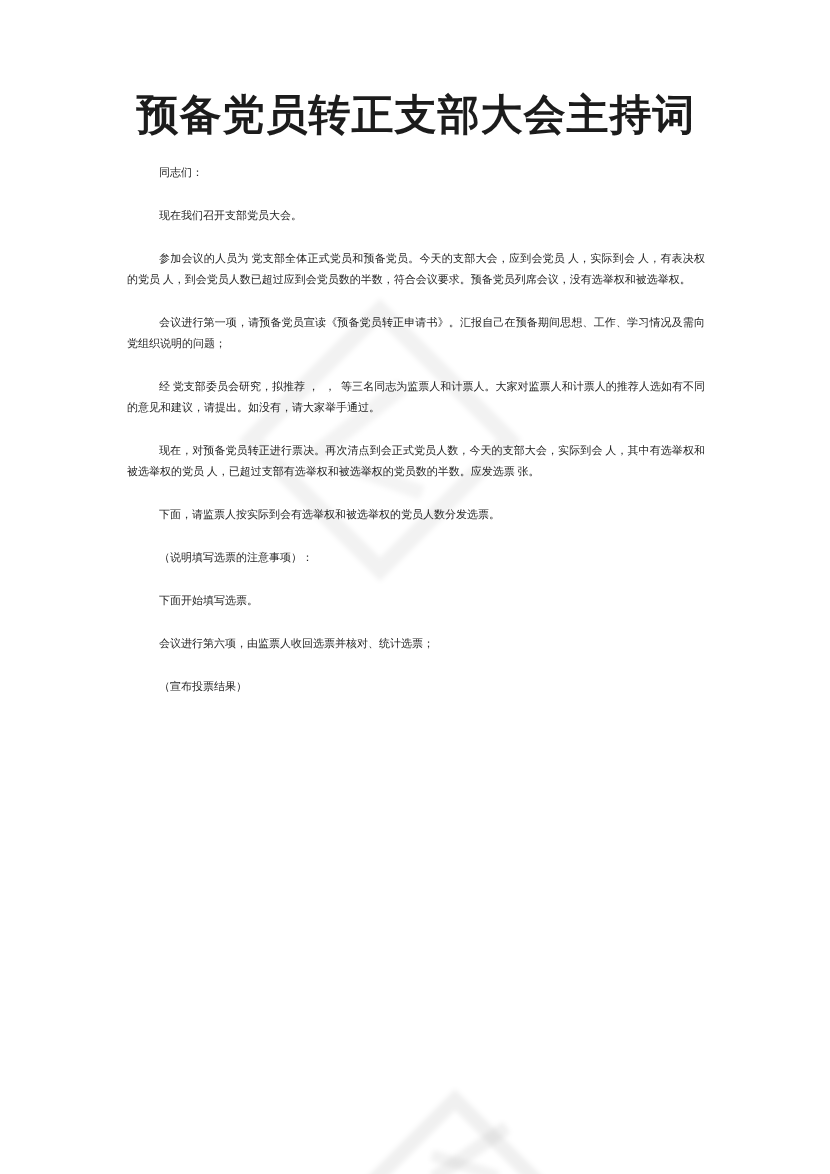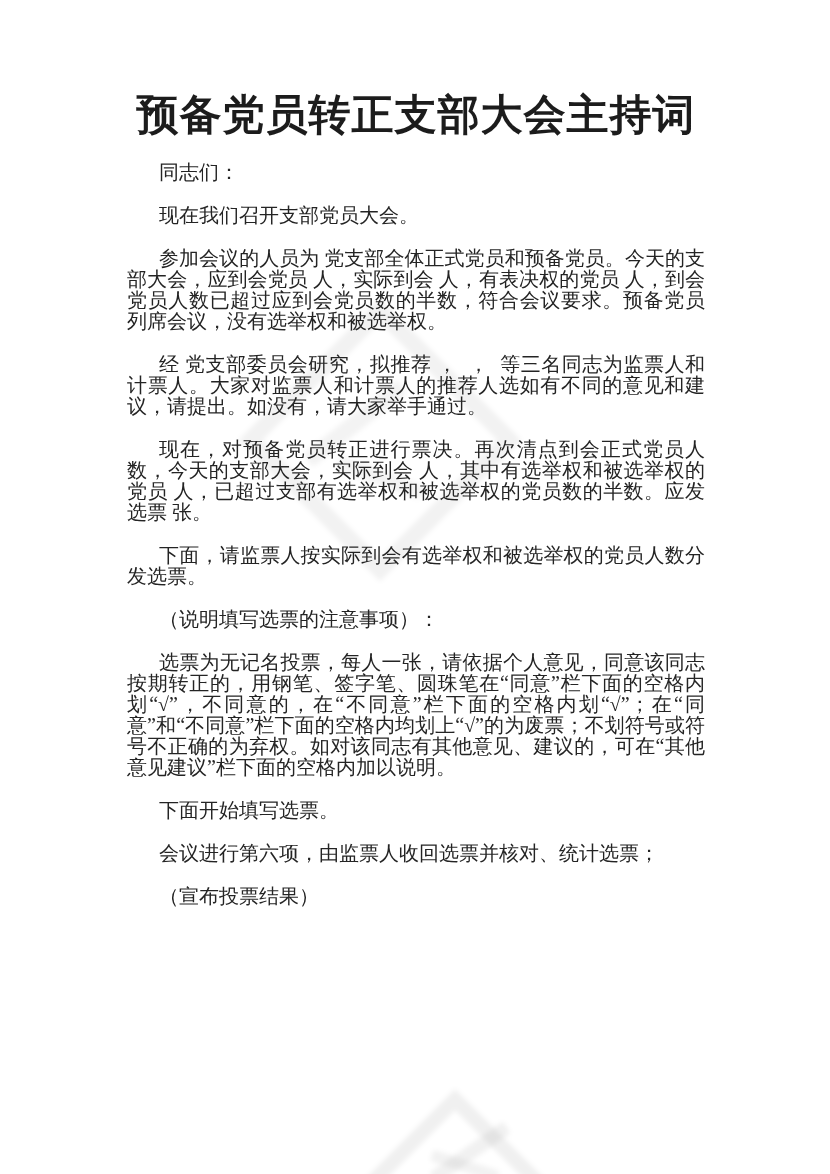--- a/index.html
+++ b/index.html
@@ -24,21 +24,21 @@
   .doc-title {
     font-size: 42px;
     font-weight: bold;
     text-align: center;
     letter-spacing: 1px;
     line-height: 42px;
     margin: 0 0 26px 0;
     color: #1c1c1c;
   }
   .doc-body p {
-    font-size: 20px;
+    font-size: 11px;
     line-height: 21px;
     margin: 0 0 22px 0;
     text-indent: 32px;
     text-align: justify;
     white-space: pre-wrap;
     word-break: break-all;
   }
   
   .wm {
     position: absolute;
@@ -105,23 +105,23 @@
     <div class="bar bar-2"></div>
   </div>
 
   <div class="content">
     <h1 class="doc-title">预备党员转正支部大会主持词</h1>
 
     <div class="doc-body">
       <p>同志们：</p>
       <p>现在我们召开支部党员大会。</p>
       <p>参加会议的人员为 党支部全体正式党员和预备党员。今天的支部大会，应到会党员 人，实际到会 人，有表决权的党员 人，到会党员人数已超过应到会党员数的半数，符合会议要求。预备党员列席会议，没有选举权和被选举权。</p>
+      <p>会议进行第一项，请预备党员宣读《预备党员转正申请书》。汇报自己在预备期间思想、工作、学习情况及需向党组织说明的问题；</p>
       <p>经 党支部委员会研究，拟推荐 ，  ，  等三名同志为监票人和计票人。大家对监票人和计票人的推荐人选如有不同的意见和建议，请提出。如没有，请大家举手通过。</p>
       <p>现在，对预备党员转正进行票决。再次清点到会正式党员人数，今天的支部大会，实际到会 人，其中有选举权和被选举权的党员 人，已超过支部有选举权和被选举权的党员数的半数。应发选票 张。</p>
       <p>下面，请监票人按实际到会有选举权和被选举权的党员人数分发选票。</p>
       <p>（说明填写选票的注意事项）：</p>
-      <p>选票为无记名投票，每人一张，请依据个人意见，同意该同志按期转正的，用钢笔、签字笔、圆珠笔在“同意”栏下面的空格内划“√”，不同意的，在“不同意”栏下面的空格内划“√”；在“同意”和“不同意”栏下面的空格内均划上“√”的为废票；不划符号或符号不正确的为弃权。如对该同志有其他意见、建议的，可在“其他意见建议”栏下面的空格内加以说明。</p>
       <p>下面开始填写选票。</p>
       <p>会议进行第六项，由监票人收回选票并核对、统计选票；</p>
       <p>（宣布投票结果）</p>
     </div>
   </div>
 </div>
 
 </body></html>

